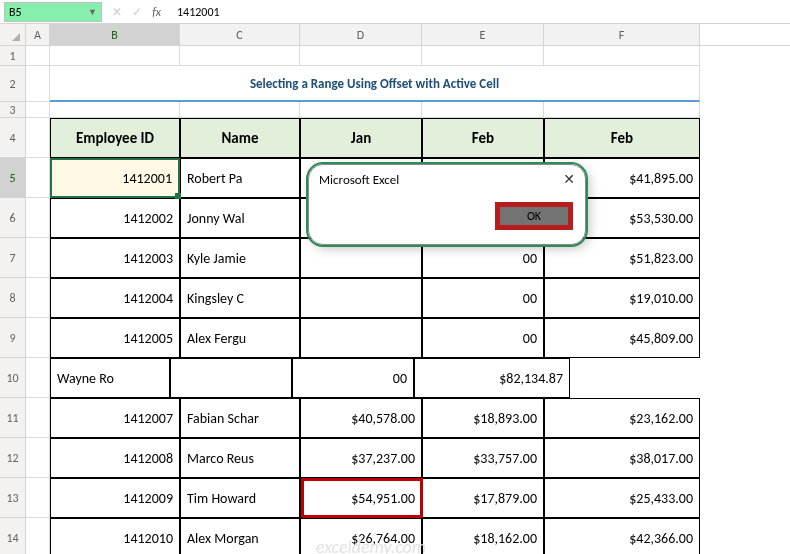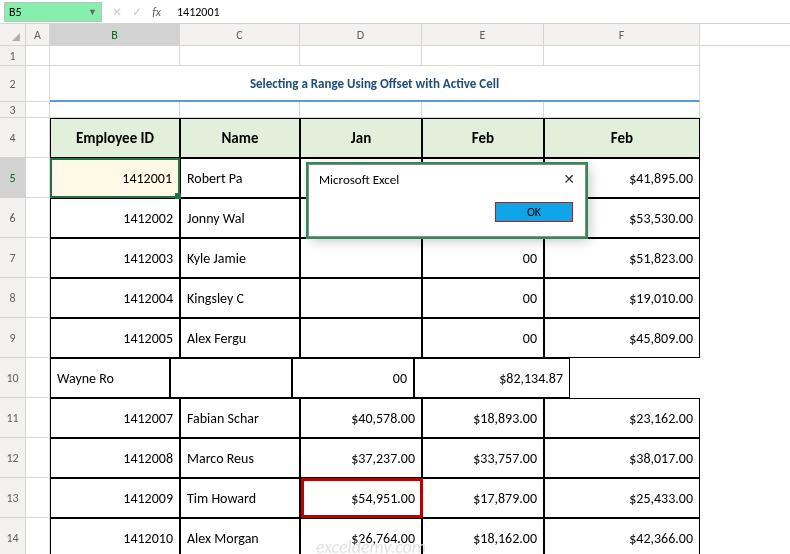--- a/index.html
+++ b/index.html
@@ -178,23 +178,23 @@
 .dlg-body {
   padding: 18px 14px 12px 14px;
   font-size:12.5px;
   color:#222;
 }
 .dlg-buttons {
   display:flex; justify-content:flex-end;
   padding: 8px 12px 14px 12px;
 }
 .dlg-btn {
-  min-width:78px; height:20px;
-  border:1px solid #b91c1c;
-  background:#0ea5e9;
+  min-width:78px; height:28px;
+  border:5px solid #b91c1c;
+  background:#737373;
   font-size:12px;
   display:flex; align-items:center; justify-content:center;
 }
 
 
 .watermark {
   position:absolute;
   font-size:18px; color:#e2e2e2;
   font-style:italic;
   pointer-events:none;
@@ -365,21 +365,21 @@
 
     <div class="active-cell" style="left:24px; top:112px; width:130px; height:40px;">
       <span>1412001</span>
       <div class="fill-handle"></div>
     </div>
 
     <div class="red-highlight" style="left:275px; top:432px; width:122px; height:40px;"></div>
 
     <div class="watermark" style="left:290px; top:490px;">exceldemy.com</div>
 
-    <div class="overlay-dialog" style="left:282px; top:118px; width:278px;">
+    <div class="overlay-dialog" style="left:282px; top:118px; width:278px;border-radius:15px;">
       <div class="dlg-title">
         <span>Microsoft Excel</span>
         <span class="dlg-close">✕</span>
       </div>
       <div class="dlg-buttons">
         <div class="dlg-btn">OK</div>
       </div>
     </div>
 
   </div>

